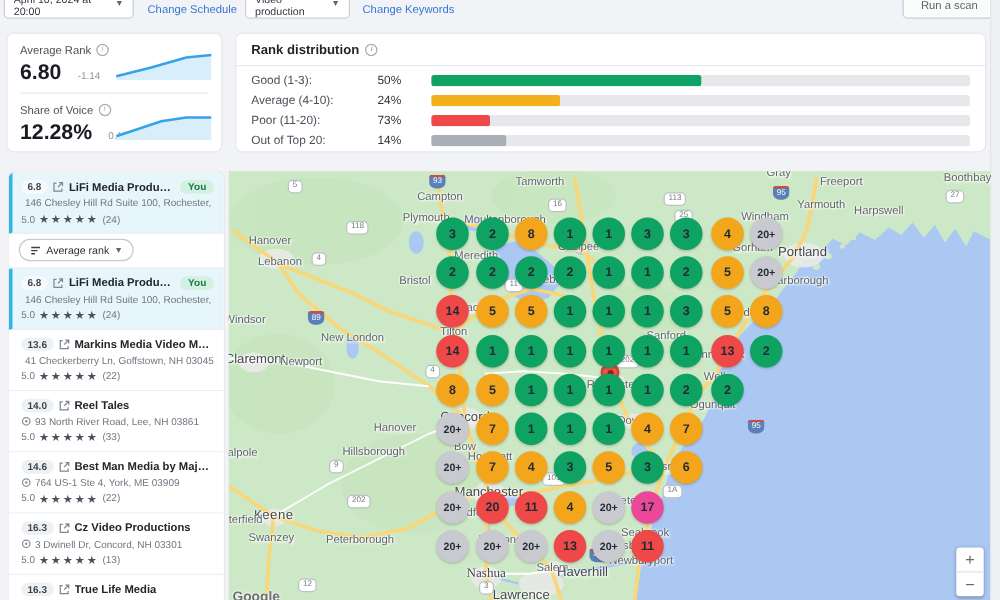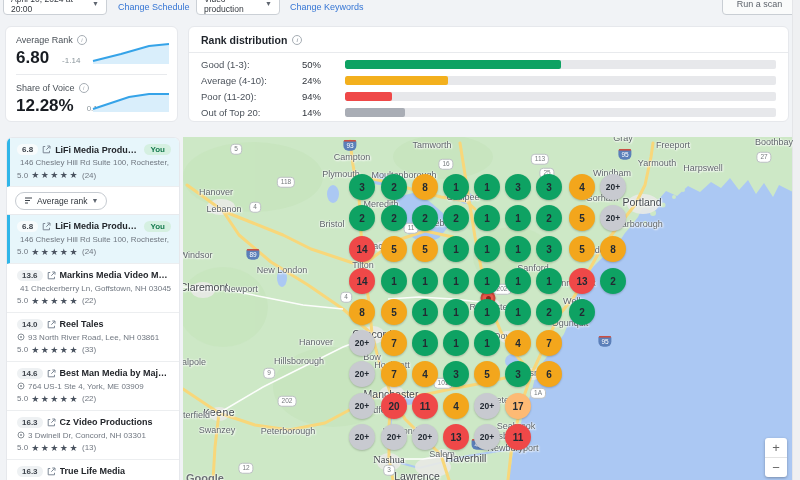--- a/index.html
+++ b/index.html
@@ -131,21 +131,21 @@
         </div>
         <div class="dist-row">
           <span class="dl">Average (4-10):</span>
           <span class="dv">24%</span>
           <span class="dtrack">
             <span class="dfill" style="width: 24%; background: rgb(243, 176, 29);"></span>
           </span>
         </div>
         <div class="dist-row">
           <span class="dl">Poor (11-20):</span>
-          <span class="dv">94%</span>
+          <span class="dv">73%</span>
           <span class="dtrack">
             <span class="dfill" style="width: 11%; background: rgb(239, 72, 72);"></span>
           </span>
         </div>
         <div class="dist-row">
           <span class="dl">Out of Top 20:</span>
           <span class="dv">14%</span>
           <span class="dtrack">
             <span class="dfill" style="width: 14%; background: rgb(169, 173, 181);"></span>
           </span>
@@ -510,21 +510,21 @@
         <div class="mcircle" style="left: 242px; top: 237px; background: rgb(243, 166, 28);">4</div>
         <div class="mcircle" style="left: 273px; top: 237px; background: rgb(14, 162, 99);">3</div>
         <div class="mcircle" style="left: 304px; top: 237px; background: rgb(243, 166, 28);">5</div>
         <div class="mcircle" style="left: 335px; top: 237px; background: rgb(14, 162, 99);">3</div>
         <div class="mcircle" style="left: 366px; top: 237px; background: rgb(243, 166, 28);">6</div>
         <div class="mcircle sm" style="left: 179px; top: 269px; background: rgb(200, 202, 208);">20+</div>
         <div class="mcircle" style="left: 211px; top: 269px; background: rgb(239, 72, 72);">20</div>
         <div class="mcircle" style="left: 242px; top: 269px; background: rgb(239, 72, 72);">11</div>
         <div class="mcircle" style="left: 273px; top: 269px; background: rgb(243, 166, 28);">4</div>
         <div class="mcircle sm" style="left: 304px; top: 269px; background: rgb(200, 202, 208);">20+</div>
-        <div class="mcircle" style="left: 335px; top: 269px; background: #fdba74;">17</div>
+        <div class="mcircle" style="left: 335px; top: 269px; background: #ec4899;">17</div>
         <div class="mcircle sm" style="left: 179px; top: 300px; background: rgb(200, 202, 208);">20+</div>
         <div class="mcircle sm" style="left: 211px; top: 300px; background: rgb(200, 202, 208);">20+</div>
         <div class="mcircle sm" style="left: 242px; top: 300px; background: rgb(200, 202, 208);">20+</div>
         <div class="mcircle" style="left: 273px; top: 300px; background: rgb(239, 72, 72);">13</div>
         <div class="mcircle sm" style="left: 304px; top: 300px; background: rgb(200, 202, 208);">20+</div>
         <div class="mcircle" style="left: 335px; top: 300px; background: rgb(239, 72, 72);">11</div>
       </div>
     <div class="bizpin" id="bizpin" style="left: 305px; top: 161px;"></div>
     <div class="zoomctl">
       <div class="zbtn">+</div>

